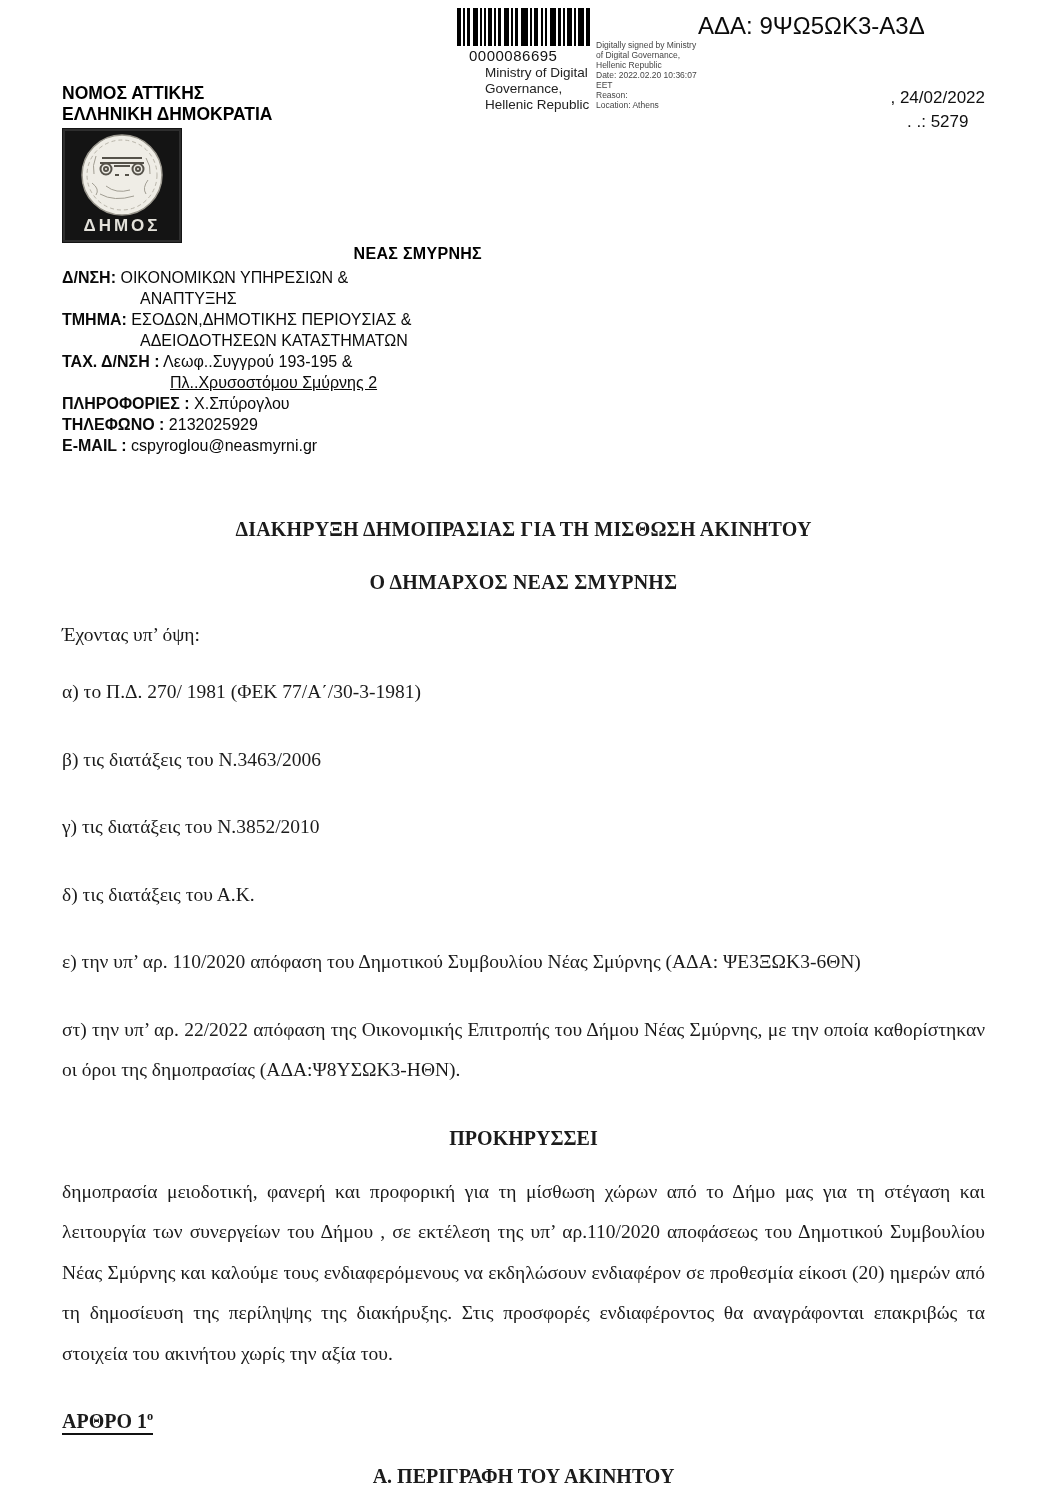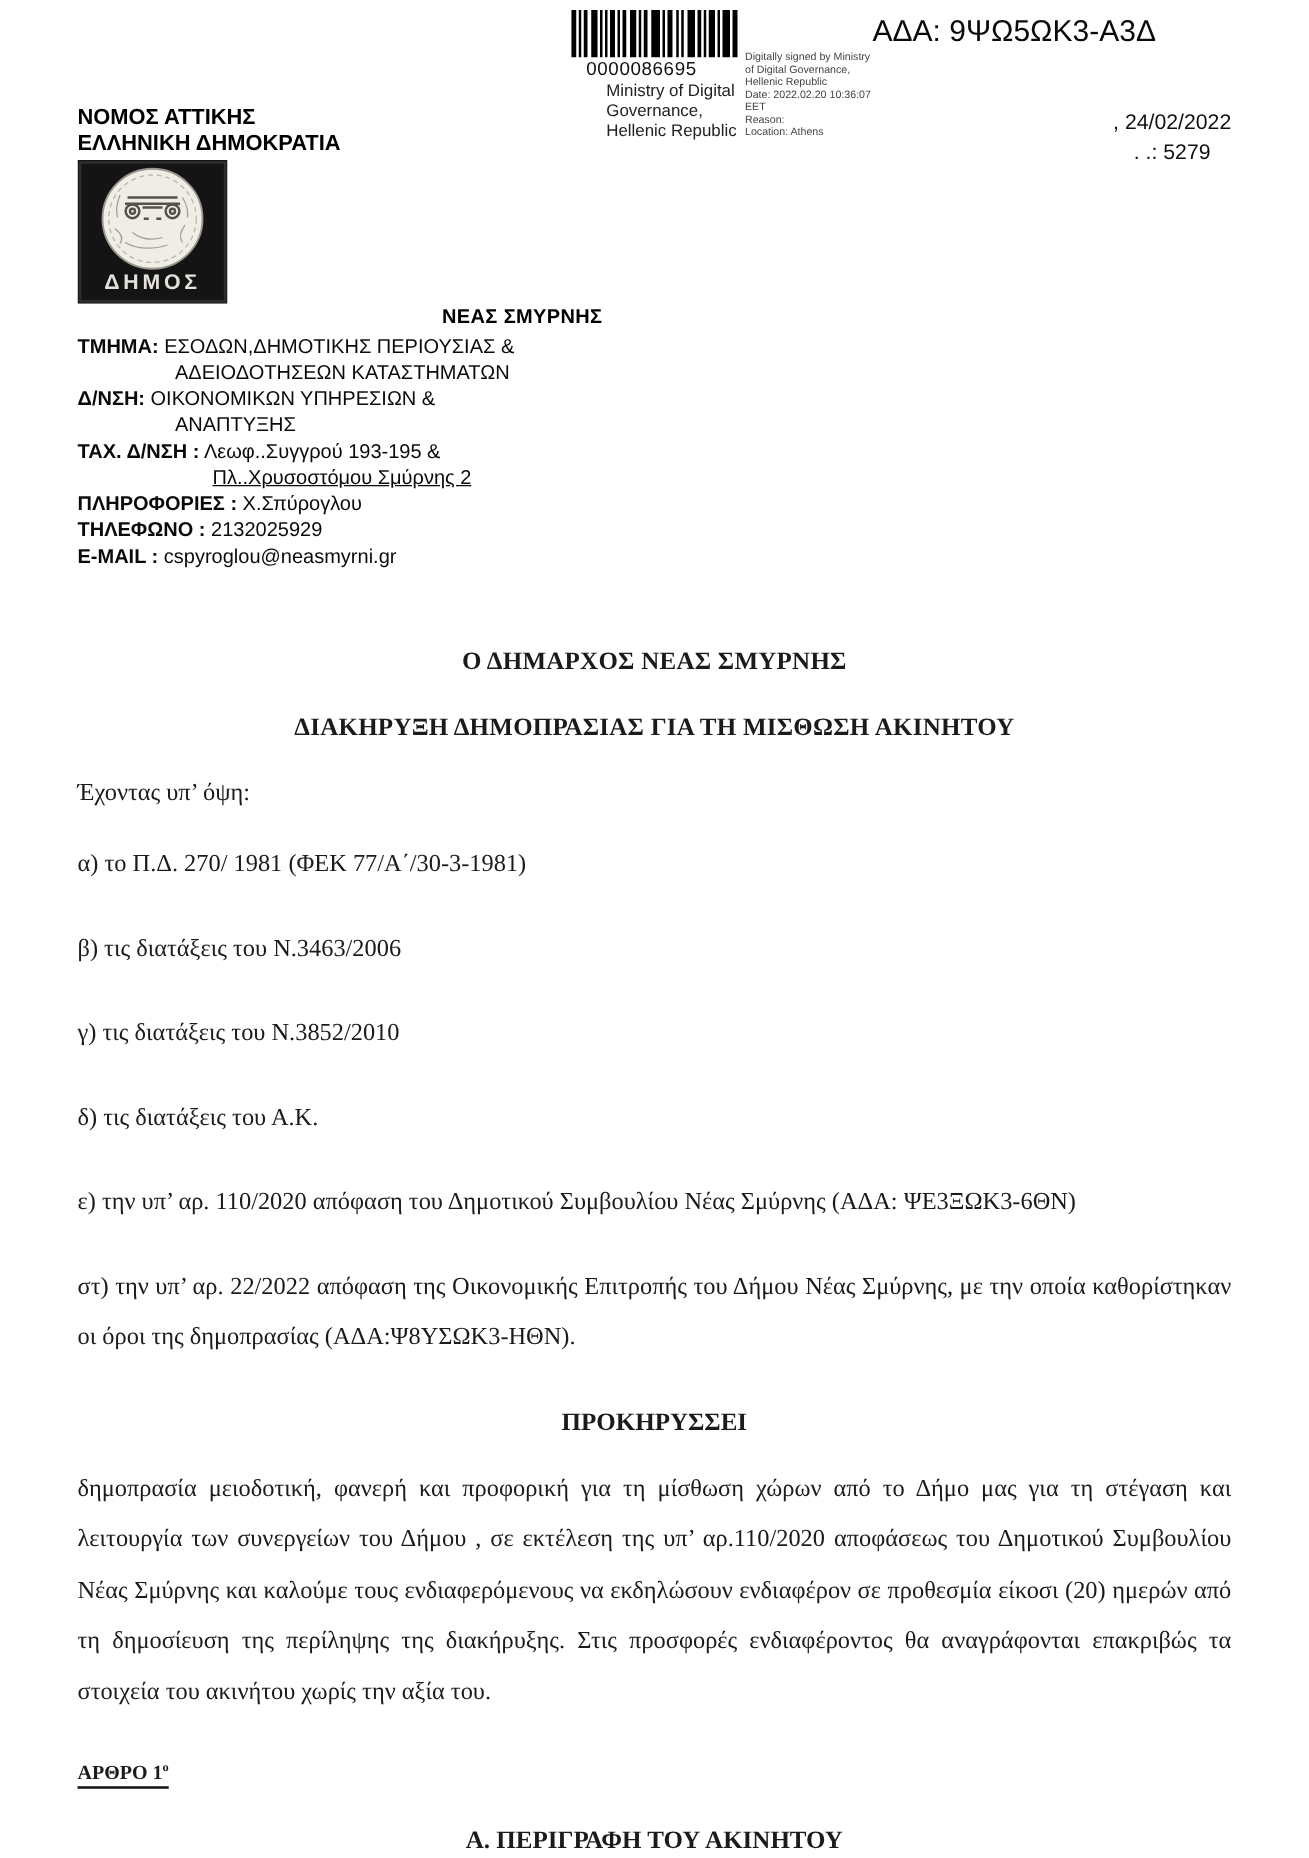--- a/index.html
+++ b/index.html
@@ -36,21 +36,21 @@
   .doc-body{
     position:absolute;left:62px;right:62px;top:518px;
     font-family:"Liberation Serif", serif;
     font-size:19.5px;color:#1b1b1b;
   }
   .center-bold{text-align:center;font-weight:bold;font-size:20px;letter-spacing:.2px;margin:0 0 30px;}
   .having{margin:14px 0 26px;}
   .items p{margin:0 0 27px;line-height:2.08;text-align:justify;}
   .proclaims{text-align:center;font-weight:bold;font-size:20px;margin:36px 0 22px;}
   .main-par{margin:0;text-align:justify;line-height:2.08;}
-  .article{margin:34px 0 0;font-weight:bold;font-size:16px;}
+  .article{margin:34px 0 0;font-weight:bold;font-size:20px;}
   .article .u{border-bottom:2px solid #111;padding-bottom:1px;display:inline-block;}
   .article sup{font-size:62%;vertical-align:super;}
   .section-title{text-align:center;font-weight:bold;font-size:20px;margin:30px 0 0;}
 </style>
 </head>
 <body>
 
 <div class="page">
 
   <div class="barcode-block">
@@ -141,52 +141,52 @@
           <path d="M84 30 q5 8 4 16"></path>
         </g>
         <text x="60" y="103" fill="#e3e1da" font-family="Liberation Sans, sans-serif" font-size="17" font-weight="bold" letter-spacing="3" text-anchor="middle">ΔΗΜΟΣ</text>
       </svg>
     </div>
 
     <div class="muni">ΝΕΑΣ ΣΜΥΡΝΗΣ</div>
 
     <div class="contacts">
       <div class="row">
+        <span class="lbl">Δ/ΝΣΗ:</span>
+        <span>ΟΙΚΟΝΟΜΙΚΩΝ ΥΠΗΡΕΣΙΩΝ &amp;</span>
+        <div class="cont2">ΑΝΑΠΤΥΞΗΣ</div>
+      </div>
+      <div class="row">
         <span class="lbl">ΤΜΗΜΑ:</span>
         <span>ΕΣΟΔΩΝ,ΔΗΜΟΤΙΚΗΣ ΠΕΡΙΟΥΣΙΑΣ &amp;</span>
         <div class="cont2">ΑΔΕΙΟΔΟΤΗΣΕΩΝ ΚΑΤΑΣΤΗΜΑΤΩΝ</div>
       </div>
       <div class="row">
-        <span class="lbl">Δ/ΝΣΗ:</span>
-        <span>ΟΙΚΟΝΟΜΙΚΩΝ ΥΠΗΡΕΣΙΩΝ &amp;</span>
-        <div class="cont2">ΑΝΑΠΤΥΞΗΣ</div>
-      </div>
-      <div class="row">
         <span class="lbl">ΤΑΧ. Δ/ΝΣΗ :</span>
         <span>Λεωφ..Συγγρού 193-195 &amp;</span>
         <div class="cont2 addr">Πλ..Χρυσοστόμου Σμύρνης 2</div>
       </div>
       <div class="row">
         <span class="lbl">ΠΛΗΡΟΦΟΡΙΕΣ :</span>
         <span>Χ.Σπύρογλου</span>
       </div>
       <div class="row">
         <span class="lbl">ΤΗΛΕΦΩΝΟ :</span>
         <span>2132025929</span>
       </div>
       <div class="row">
         <span class="lbl">E-MAIL :</span>
         <span>cspyroglou@neasmyrni.gr</span>
       </div>
     </div>
   </div>
 
   <div class="doc-body">
+    <p class="center-bold">ΔΙΑΚΗΡΥΞΗ ΔΗΜΟΠΡΑΣΙΑΣ ΓΙΑ ΤΗ ΜΙΣΘΩΣΗ ΑΚΙΝΗΤΟΥ</p>
     <p class="center-bold">Ο ΔΗΜΑΡΧΟΣ ΝΕΑΣ ΣΜΥΡΝΗΣ</p>
-    <p class="center-bold">ΔΙΑΚΗΡΥΞΗ ΔΗΜΟΠΡΑΣΙΑΣ ΓΙΑ ΤΗ ΜΙΣΘΩΣΗ ΑΚΙΝΗΤΟΥ</p>
 
     <p class="having">Έχοντας υπ’ όψη:</p>
 
     <div class="items">
       <p>α) το Π.Δ. 270/ 1981 (ΦΕΚ 77/Α΄/30-3-1981)</p>
       <p>β) τις διατάξεις του Ν.3463/2006</p>
       <p>γ) τις διατάξεις του Ν.3852/2010</p>
       <p>δ) τις διατάξεις του Α.Κ.</p>
       <p>ε) την υπ’ αρ. 110/2020 απόφαση του Δημοτικού Συμβουλίου Νέας Σμύρνης (ΑΔΑ: ΨΕ3ΞΩΚ3-6ΘΝ)</p>
       <p>στ) την υπ’ αρ. 22/2022 απόφαση της Οικονομικής Επιτροπής του Δήμου Νέας Σμύρνης, με την οποία καθορίστηκαν οι όροι της δημοπρασίας (ΑΔΑ:Ψ8ΥΣΩΚ3-ΗΘΝ).</p>

